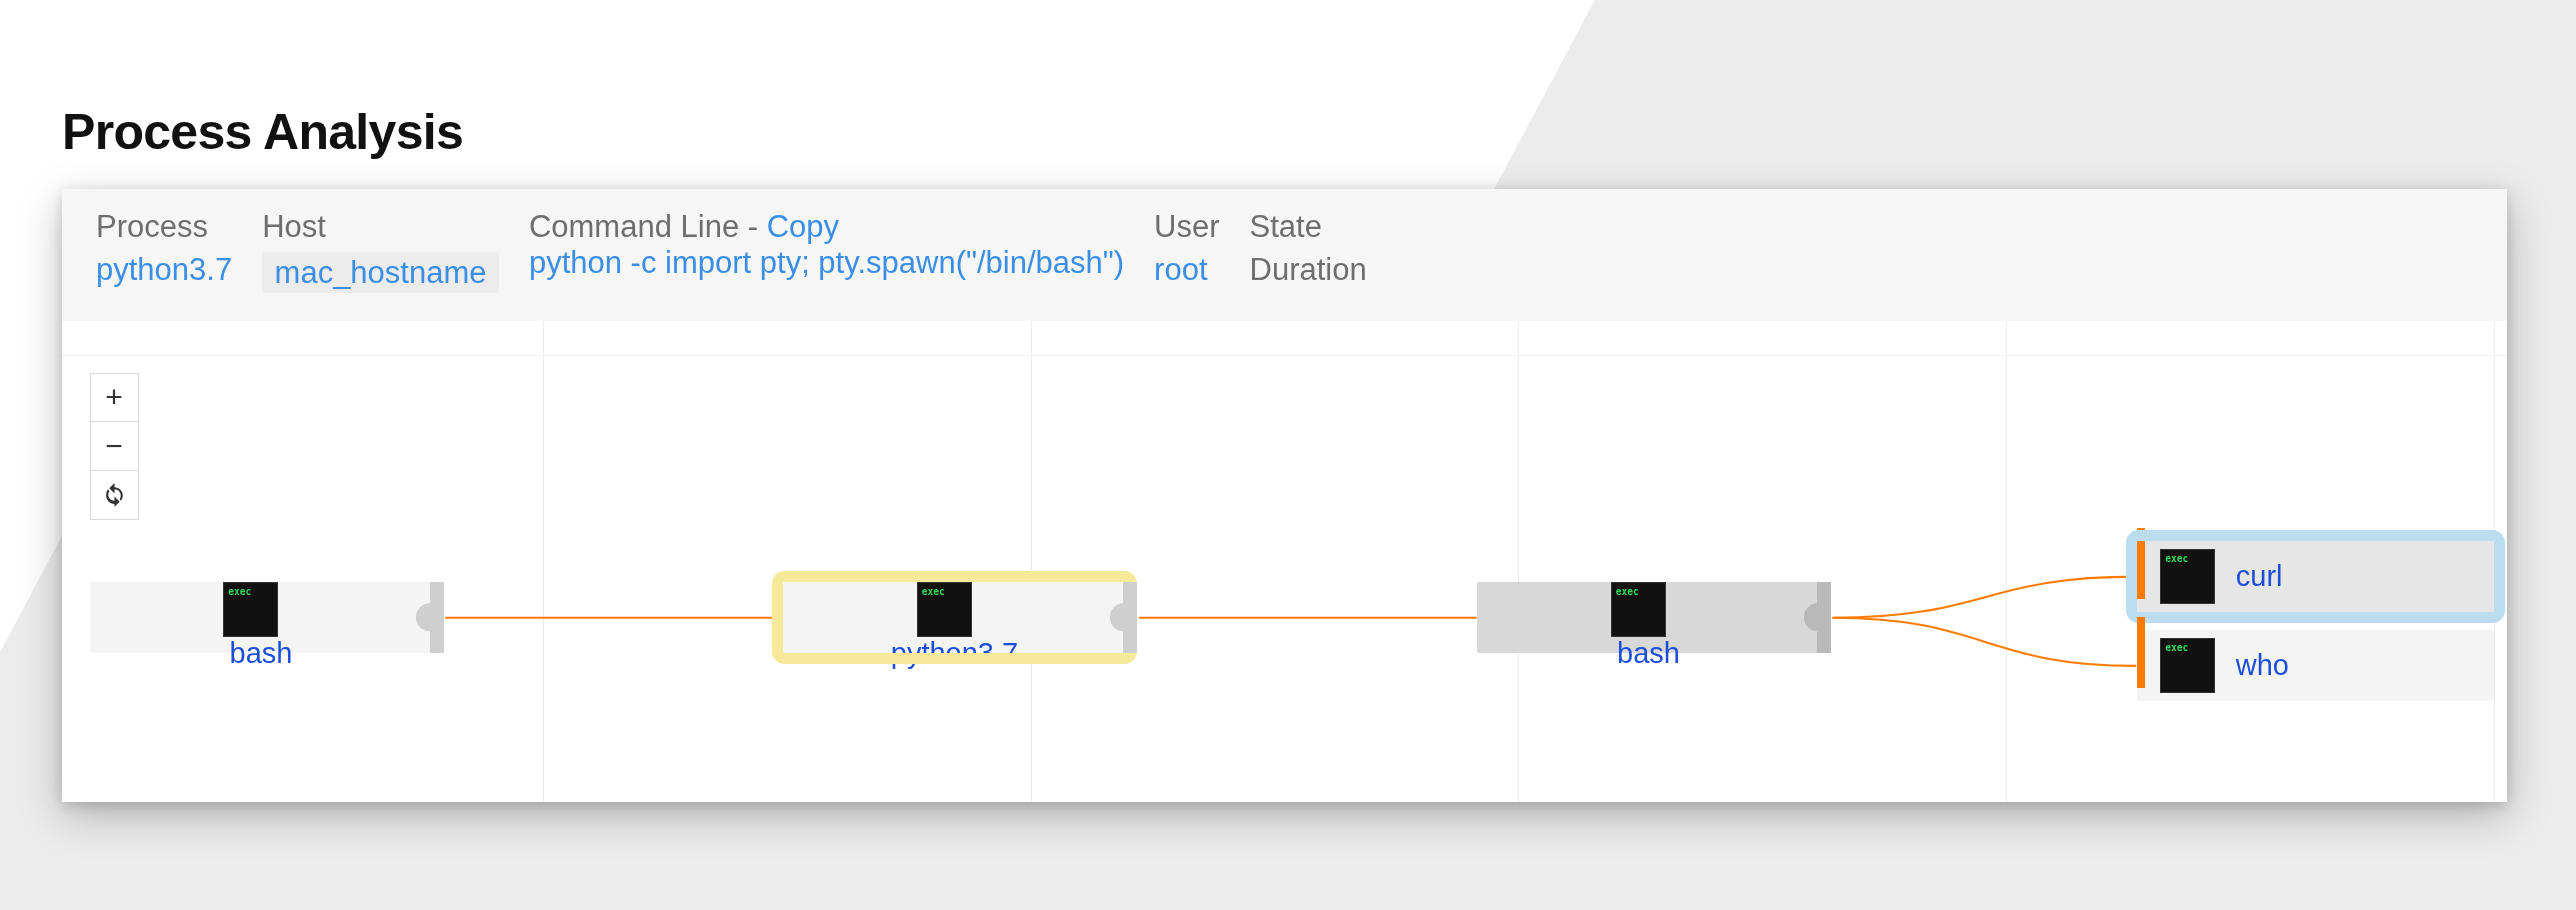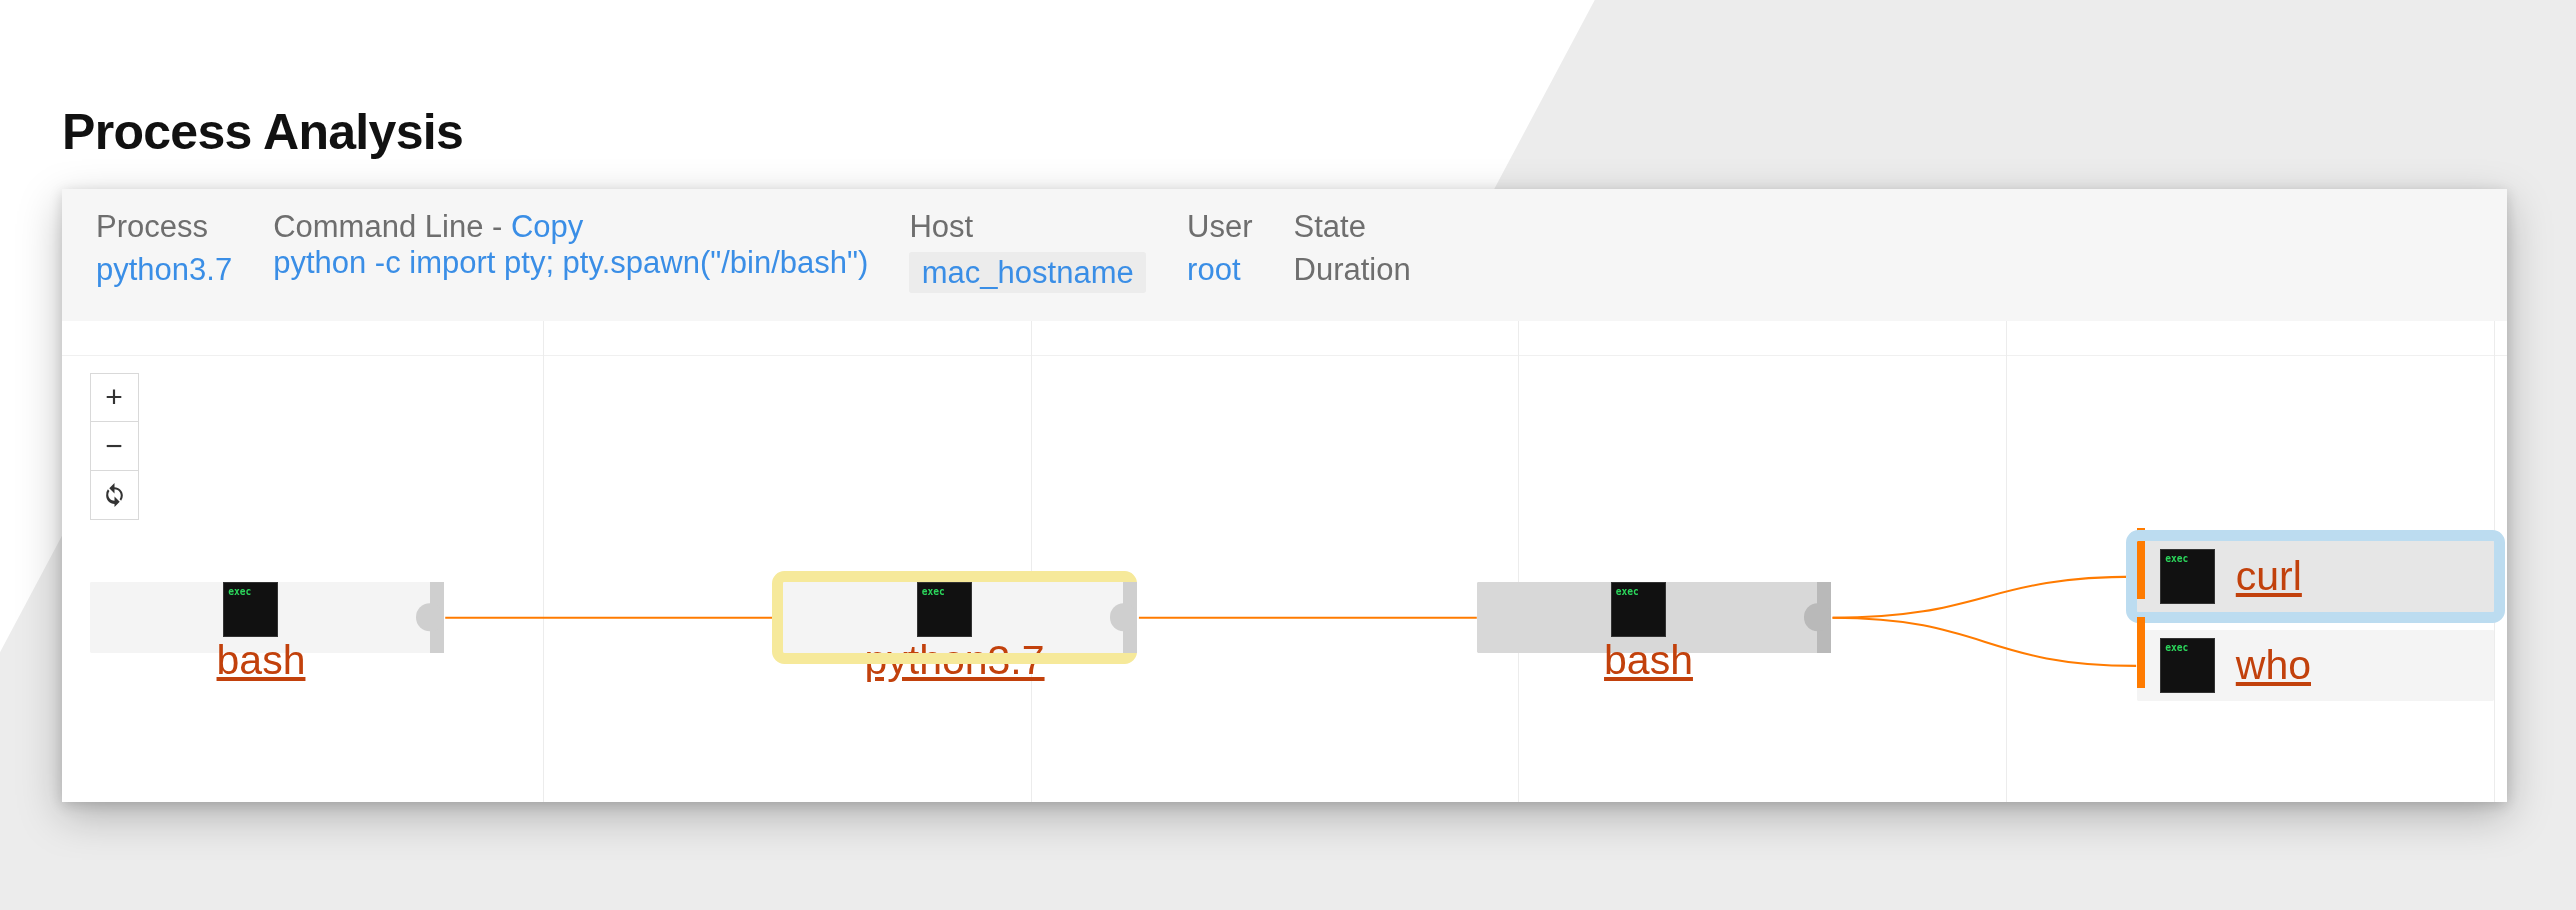--- a/index.html
+++ b/index.html
@@ -48,21 +48,21 @@
     background:#fff;
     box-shadow:0 13.7px 41px rgba(0,0,0,.25), 0 2.7px 12.4px rgba(0,0,0,.15);
     width:2445px;
   }
 
   
   .info-bar{
     background:#f6f6f6;
     padding:20.6px 34px 27.5px 34px;
     display:flex;
-    gap:41px;
+    gap:30px;
     align-items:flex-start;
     font-size:31px;
   }
   .info-block label{
     display:block;
     color:#6e6e6e;
     margin-bottom:6.9px;
     white-space:nowrap;
   }
   .info-block .val{
@@ -124,21 +124,21 @@
     position:relative;
     flex-shrink:0;
   }
   .node .term::before{
     content:"exec";
     position:absolute;
     top:4.1px; left:4.1px;
     font:700 9.6px/1 monospace;
     color:#2bd65b;
   }
-  .node .lbl{ font-size:41px; color:#c2410c;text-decoration:underline; }
+  .node .lbl{ font-size:29px; color:#1d4ed8; }
 
   .node-bash1{ top:261px; left:27.5px;  background:#f4f4f4; }
   .node-py   { top:261px; left:721px; background:#f4f4f4; }
   .node-bash2{ top:261px; left:1415px; background:#d8d8d8; }
   .node-curl { top:220px; left:2075px; width:357px; background:#e6e6e6; }
   .node-who  { top:309px; left:2075px; width:357px; background:#f4f4f4; }
 
   .hl-yellow{ outline:11px solid #f6e99a; outline-offset:0; }
   .hl-blue  { outline:11px solid #bcdcf0; outline-offset:0; }
 
@@ -180,29 +180,29 @@
   <div class="panel">
 
     <div class="info-bar">
 
       <div class="info-block">
         <label>Process</label>
         <span class="val link">python3.7</span>
       </div>
 
       <div class="info-block">
+        <label>Host</label>
+        <span class="host">mac_hostname</span>
+      </div>
+
+      <div class="info-block">
         <div>
           <span class="cmd-label">Command Line - </span><span class="cmd-copy">Copy</span>
         </div>
         <span class="val link">python -c import pty; pty.spawn("/bin/bash")</span>
-      </div>
-
-      <div class="info-block">
-        <label>Host</label>
-        <span class="host">mac_hostname</span>
       </div>
 
       <div class="info-block">
         <label>User</label>
         <span class="val link">root</span>
       </div>
 
       <div class="info-block">
         <label>State</label>
         <span class="val">Duration</span>

